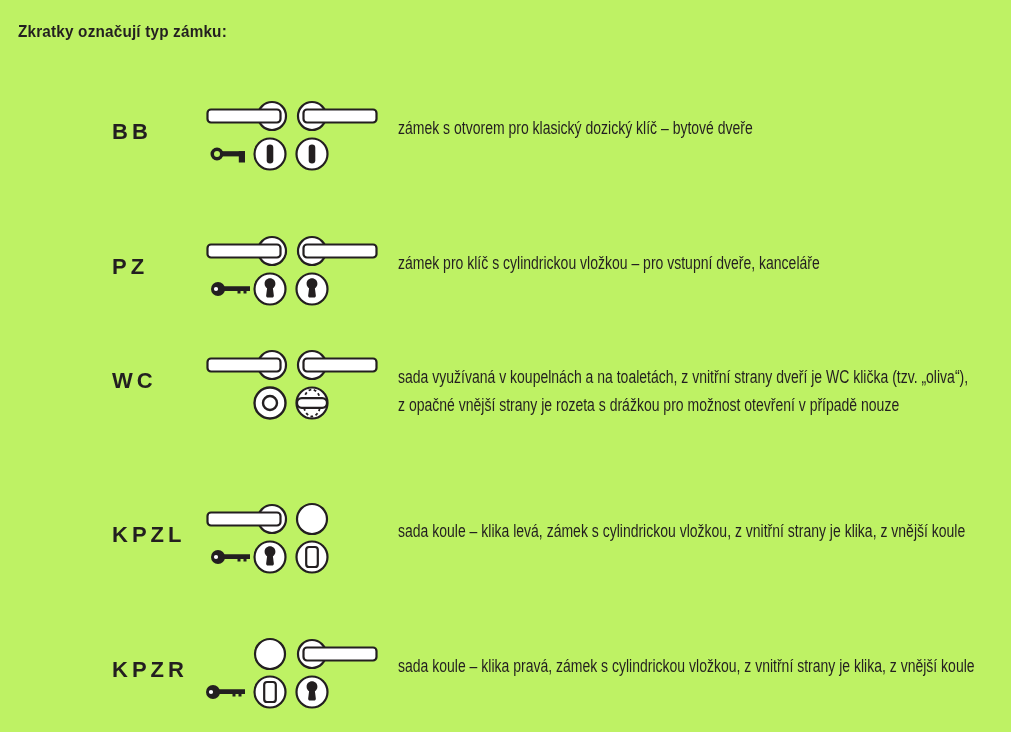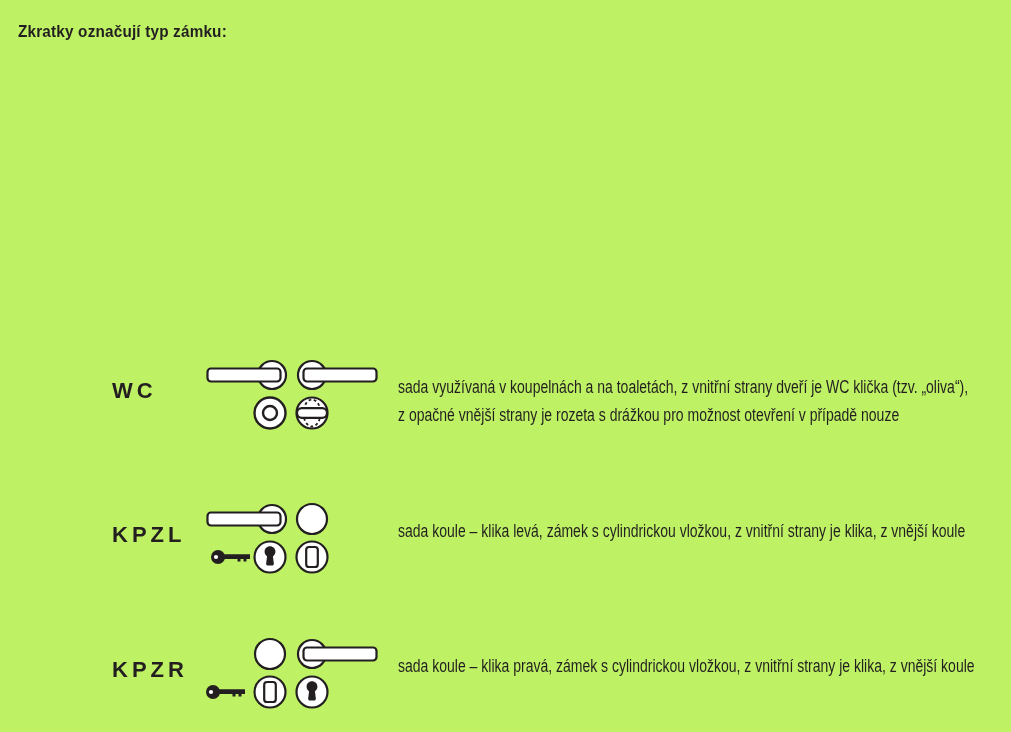--- a/index.html
+++ b/index.html
@@ -1,21 +1,21 @@
 <!DOCTYPE html>
 <html><head>
 <meta charset="utf-8">
 <style>
   html,body{margin:0;padding:0;background:#fff;}
   .page{position:relative;width:1011px;height:732px;background:#bef264;overflow:hidden;
         font-family:"Liberation Sans", sans-serif;color:#231f20;}
   .heading{position:absolute;left:18px;top:22px;font-size:17px;font-weight:bold;
            white-space:nowrap;transform:scaleX(0.9);transform-origin:0 0;letter-spacing:0.2px;}
   .row{position:absolute;left:0;width:1011px;height:80px;}
-  .r0{top:97px}.r1{top:232px}.r2{top:356px}.r3{top:500px}.r4{top:635px}
+  .r0{top:97px}.r1{top:232px}.r2{top:346px}.r3{top:500px}.r4{top:635px}
   .code{position:absolute;left:112px;top:24px;font-size:22px;font-weight:bold;
         letter-spacing:4px;line-height:22px;white-space:nowrap;}
   .icons{position:absolute;left:205px;top:0;width:175px;height:75px;}
   .desc{position:absolute;left:398px;top:17px;font-size:17.5px;line-height:28px;
         width:765px;white-space:pre-line;transform:scaleX(0.8);transform-origin:0 0;}
   .ic{position:absolute;display:block;}
   .p-hl{left:0;top:0}
   .p-hr{left:84px;top:0}
   .p-ball-r{left:90px;top:2px}
   .p-ball-l{left:48px;top:2px}
@@ -71,21 +71,63 @@
       <ellipse cx="18" cy="18" rx="8.5" ry="13.5" fill="none" stroke="#231f20" stroke-width="1.8" stroke-dasharray="2.8 2.6"></ellipse>
       <rect x="3" y="13.2" width="30" height="9.6" rx="4.8" fill="#fff" stroke="#231f20" stroke-width="2.2"></rect>
     </symbol>
   </defs>
 </svg>
 
 <div class="page">
 
   <div class="heading">Zkratky označují typ zámku:</div>
 
+  <div class="row r0">
+    <div class="code">BB</div>
+    <div class="icons">
+      <svg class="ic p-hl" width="90" height="40">
+          <use href="#sym-handle-left"></use>
+        </svg>
+      <svg class="ic p-hr" width="90" height="40">
+          <use href="#sym-handle-right"></use>
+        </svg>
+      <svg class="ic p-key" width="38" height="22">
+          <use href="#sym-bit-key"></use>
+        </svg>
+      <svg class="ic p-c1" width="36" height="36">
+          <use href="#sym-esc-bb"></use>
+        </svg>
+      <svg class="ic p-c2" width="36" height="36">
+          <use href="#sym-esc-bb"></use>
+        </svg>
+    </div>
+    <div class="desc">zámek s otvorem pro klasický dozický klíč – bytové dveře</div>
+  </div>
 
+  <div class="row r1">
+    <div class="code">PZ</div>
+    <div class="icons">
+      <svg class="ic p-hl" width="90" height="40">
+          <use href="#sym-handle-left"></use>
+        </svg>
+      <svg class="ic p-hr" width="90" height="40">
+          <use href="#sym-handle-right"></use>
+        </svg>
+      <svg class="ic p-key" width="42" height="22">
+          <use href="#sym-cyl-key"></use>
+        </svg>
+      <svg class="ic p-c1" width="36" height="36">
+          <use href="#sym-esc-pz"></use>
+        </svg>
+      <svg class="ic p-c2" width="36" height="36">
+          <use href="#sym-esc-pz"></use>
+        </svg>
+    </div>
+    <div class="desc">zámek pro klíč s cylindrickou vložkou – pro vstupní dveře, kanceláře</div>
+  </div>
 
   <div class="row r2">
     <div class="code">WC</div>
     <div class="icons">
       <svg class="ic p-hl" width="90" height="40">
           <use href="#sym-handle-left"></use>
         </svg>
       <svg class="ic p-hr" width="90" height="40">
           <use href="#sym-handle-right"></use>
         </svg>

